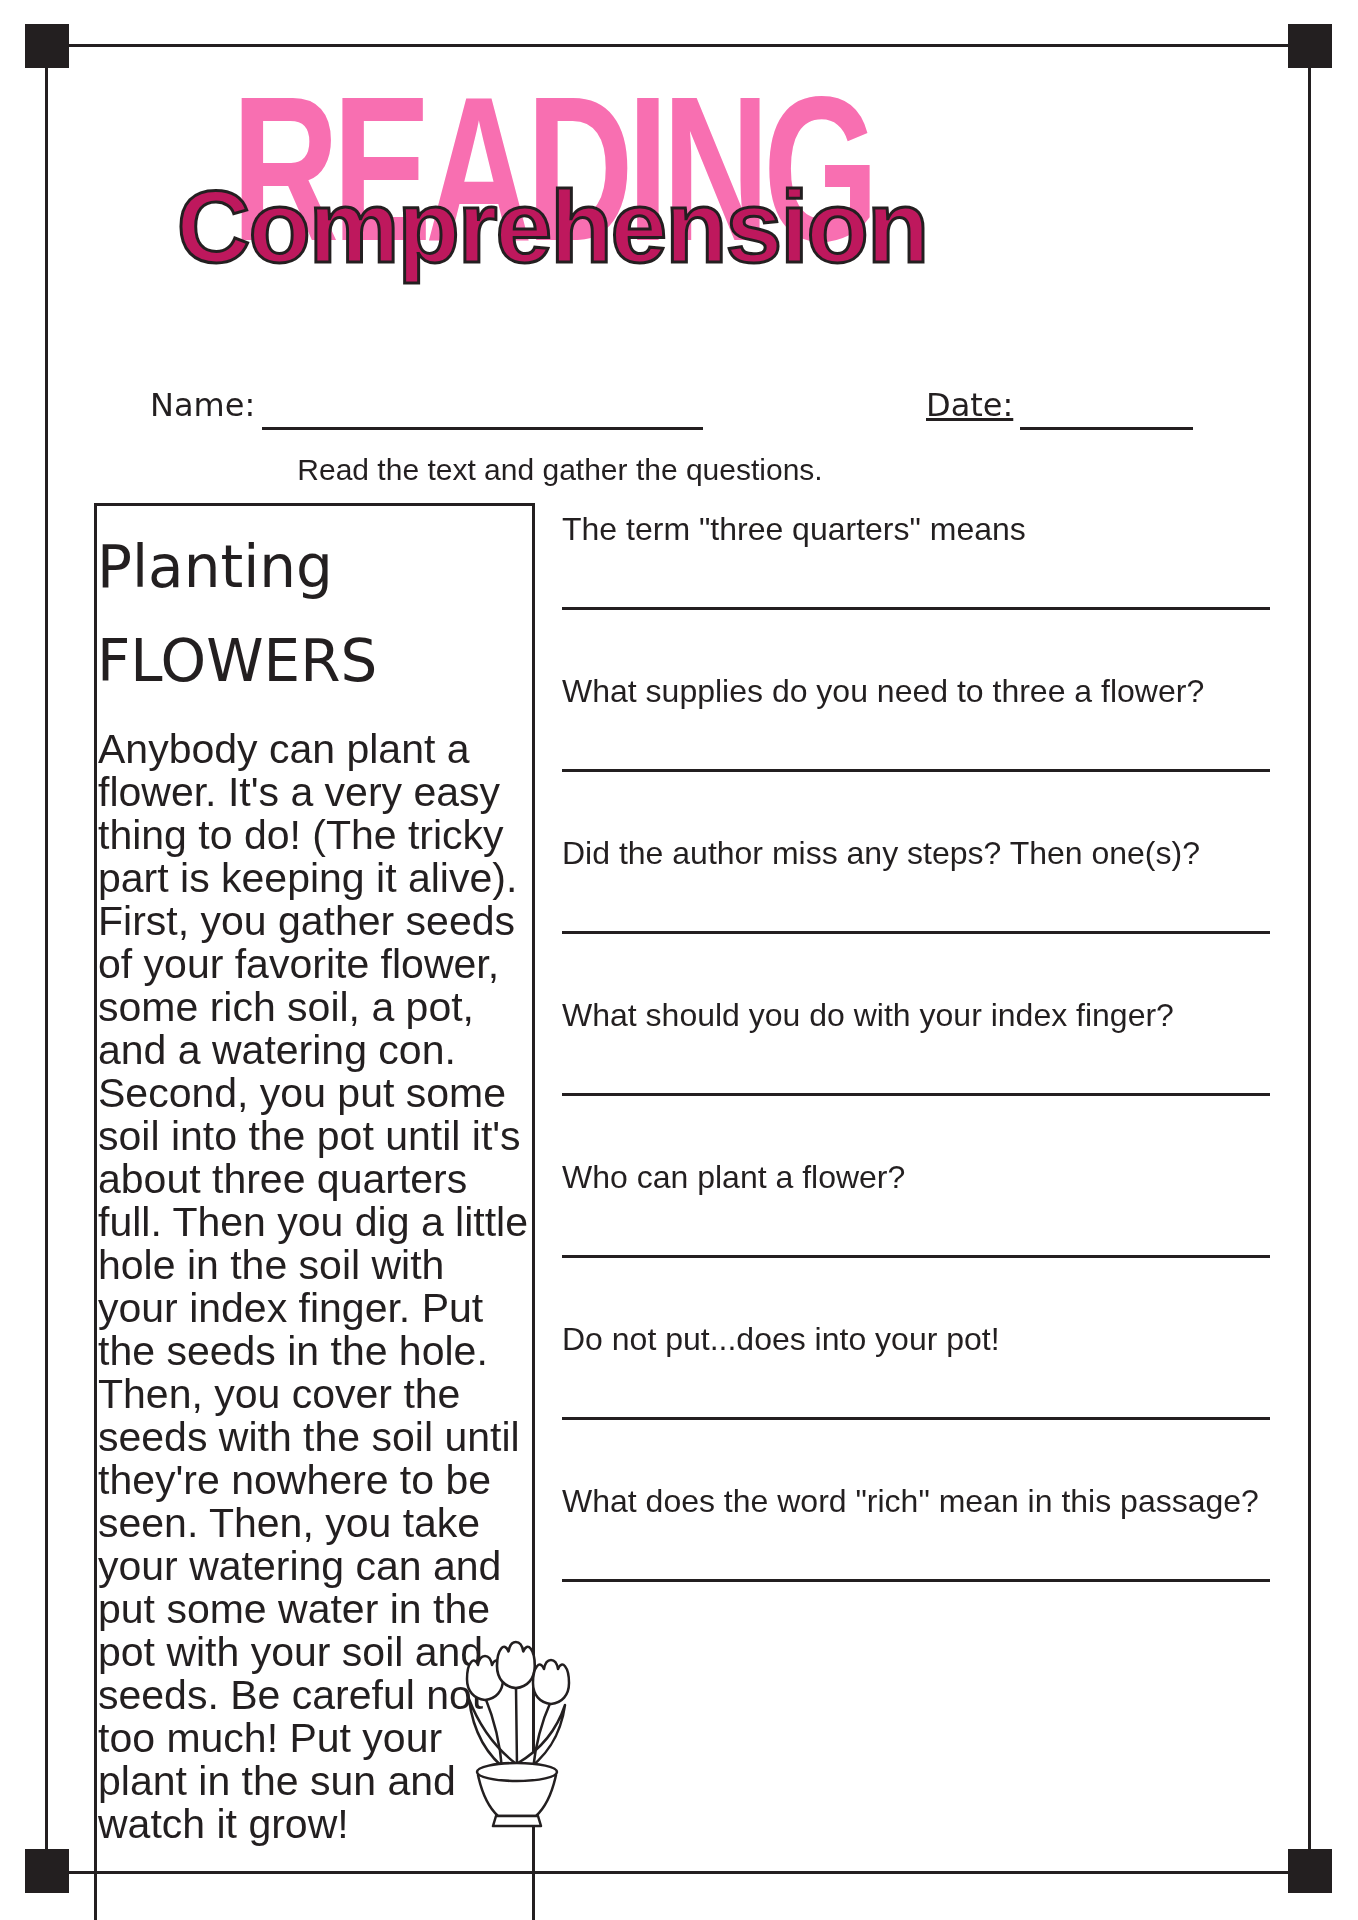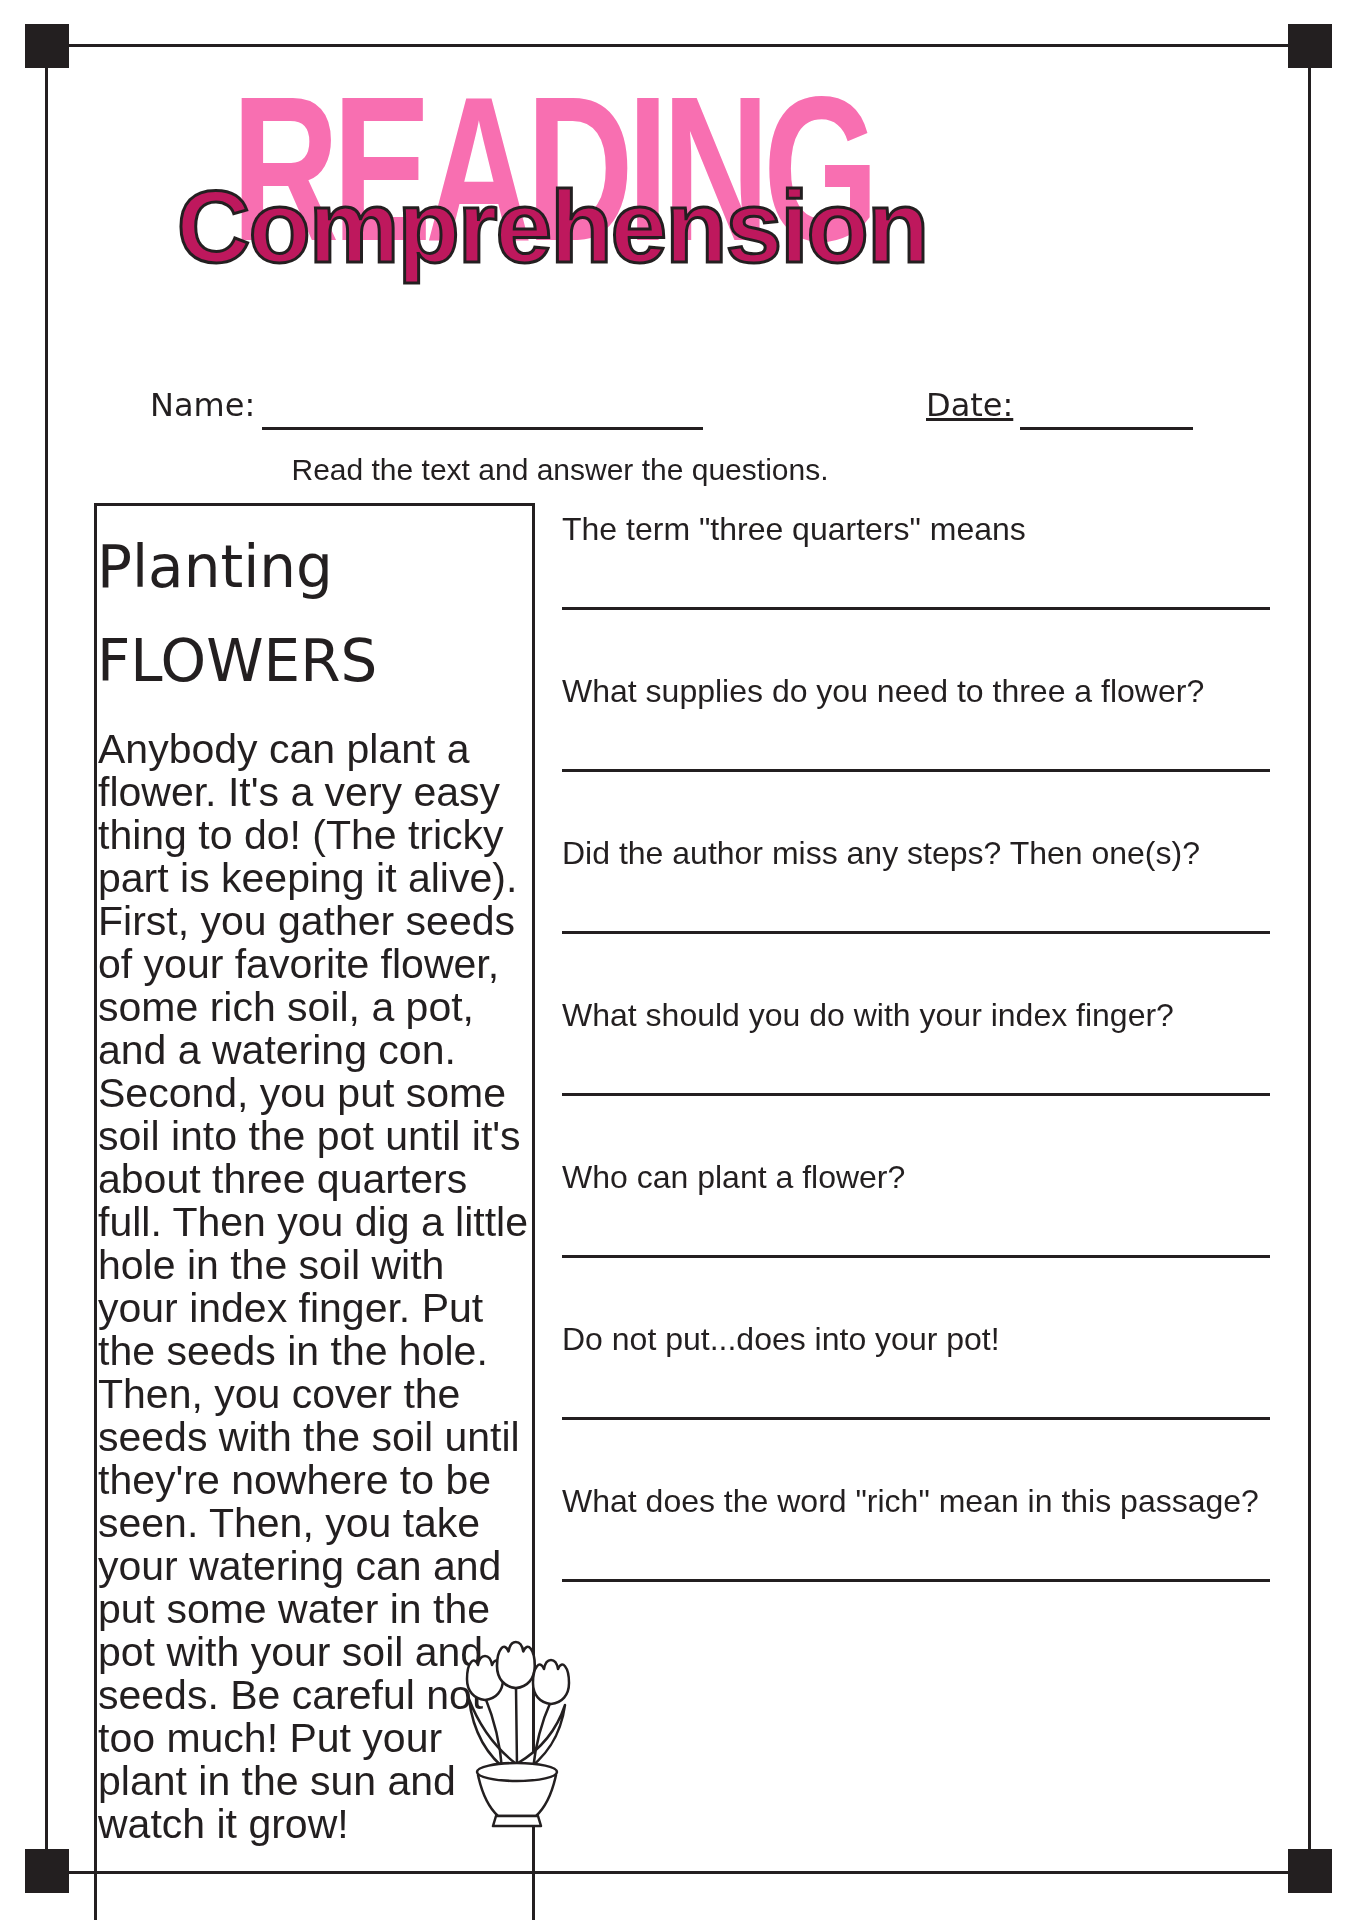--- a/index.html
+++ b/index.html
@@ -67,21 +67,21 @@
 <div class="corner c-br"></div>
 
 <div class="title-reading" style="color:#f86fb1">READING</div>
 <div class="title-comp">Comprehension</div>
 
 <div class="field-label name-label">Name:</div>
 <div class="hr name-line"></div>
 <div class="field-label date-label">Date:</div>
 <div class="hr date-line"></div>
 
-<div class="instruction">Read the text and answer the questions.</div>
+<div class="instruction">Read the text and gather the questions.</div>
 
 <div class="passage-box">
   <div class="passage-title">
     <div>Planting</div>
     <div>FLOWERS</div>
   </div>
   <div class="passage-body">Anybody can plant a flower. It's a very easy thing to do! (The tricky part is keeping it alive). First, you gather seeds of your favorite flower, some rich soil, a pot, and a watering con. Second, you put some soil into the pot until it's about three quarters full. Then you dig a little hole in the soil with your index finger. Put the seeds in the hole. Then, you cover the seeds with the soil until they're nowhere to be seen. Then, you take your watering can and put some water in the pot with your soil and seeds. Be careful not too much! Put your plant in the sun and watch it grow!</div>
 </div>
 
 <div class="questions">

